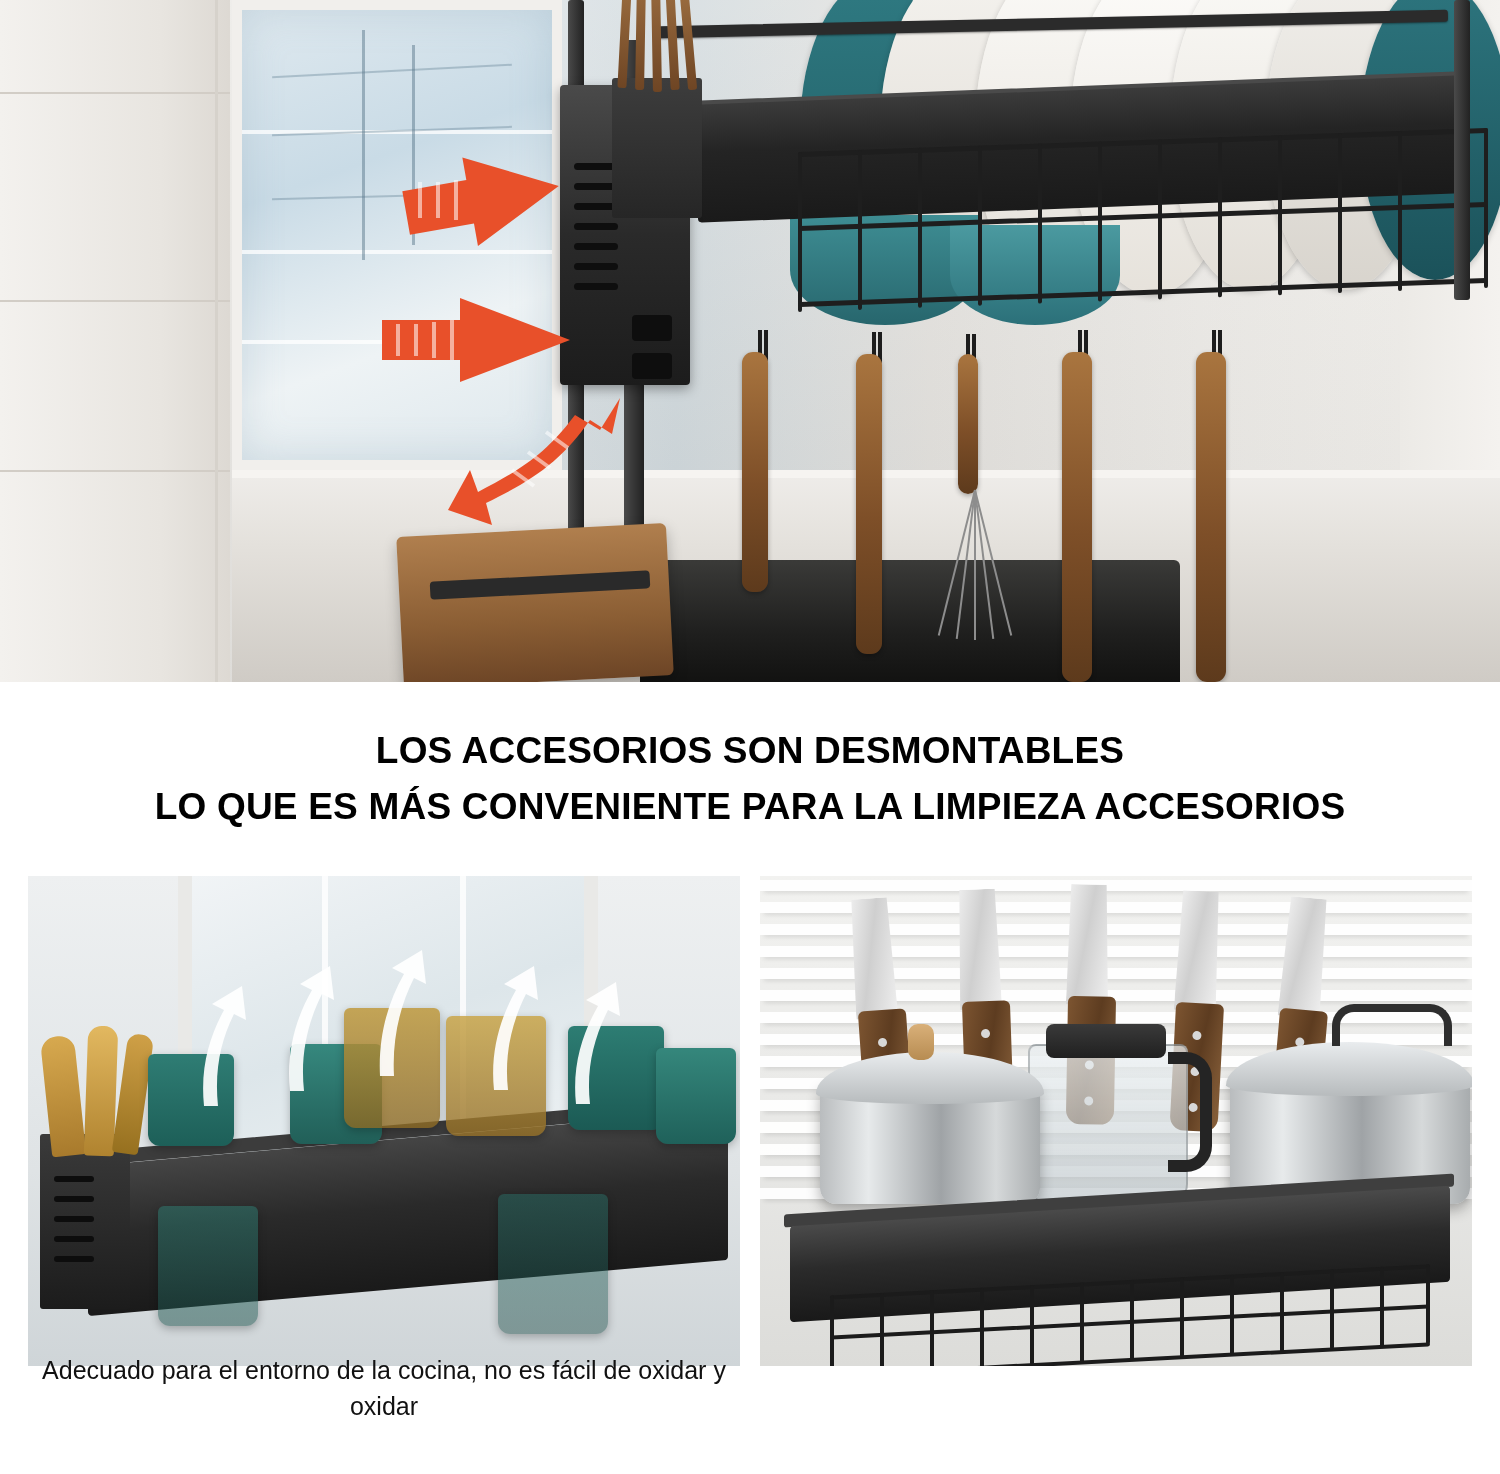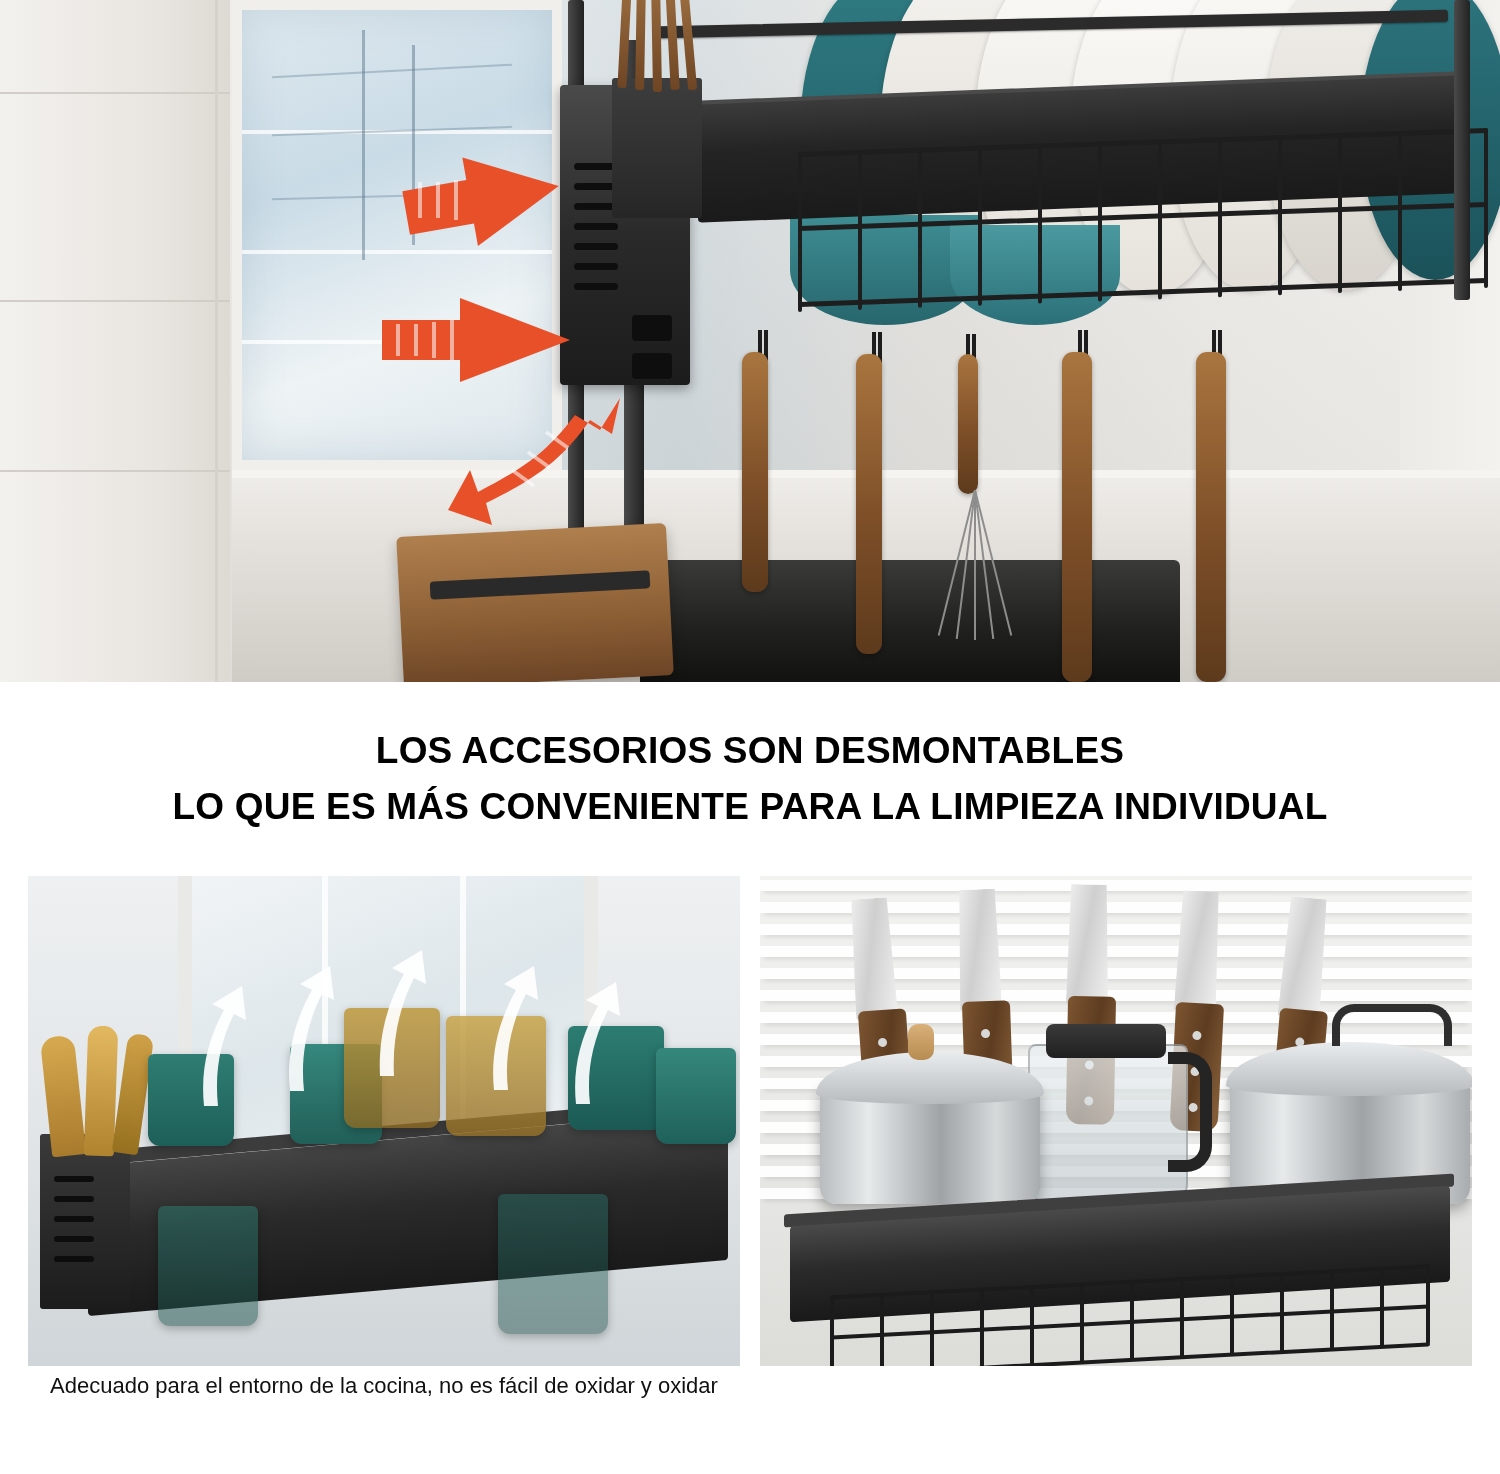--- a/index.html
+++ b/index.html
@@ -184,22 +184,22 @@
   .panel {
     position: absolute; top: 0; width: 712px; height: 598px;
   }
   .panel.left { left: 28px; }
   .panel.right { left: 760px; }
   .panel .photo {
     position: absolute; left: 0; top: 0; width: 712px; height: 490px;
     overflow: hidden; background: #ddd;
   }
   .panel .cap {
-    position: absolute; left: 0; top: 492px; width: 712px;
-    text-align: center; color: #111; font-size: 22px; line-height: 36px;
+    position: absolute; left: 0; top: 476px; width: 712px;
+    text-align: center; color: #111; font-size: 25px; line-height: 36px;
   }
 
   
   .lp-bg {
     position: absolute; inset: 0;
     background:
       linear-gradient(180deg,#eef0f1 0%, #e4e8ea 40%, #dfe3e5 60%, #cfd5d8 100%);
   }
   .lp-win {
     position:absolute; left: 150px; top: 0; width: 420px; height: 300px;
@@ -407,21 +407,21 @@
         <line x1="452" y1="320" x2="452" y2="360"></line>
         <line x1="512" y1="470" x2="534" y2="486"></line>
         <line x1="528" y1="452" x2="550" y2="468"></line>
         <line x1="546" y1="432" x2="568" y2="448"></line>
       </g>
     </svg>
   </div>
 
   <div class="headline">
     <div class="l1">LOS ACCESORIOS SON DESMONTABLES</div>
-    <div class="l2">LO QUE ES MÁS CONVENIENTE PARA LA LIMPIEZA INDIVIDUAL</div>
+    <div class="l2">LO QUE ES MÁS CONVENIENTE PARA LA LIMPIEZA ACCESORIOS</div>
   </div>
 
   <div class="panels">
 
     <div class="panel left">
       <div class="photo">
         <div class="lp-bg"></div>
         <div class="lp-win">
           <div class="lp-glass-seam" style="left:130px;"></div>
           <div class="lp-glass-seam" style="left:268px;"></div>

